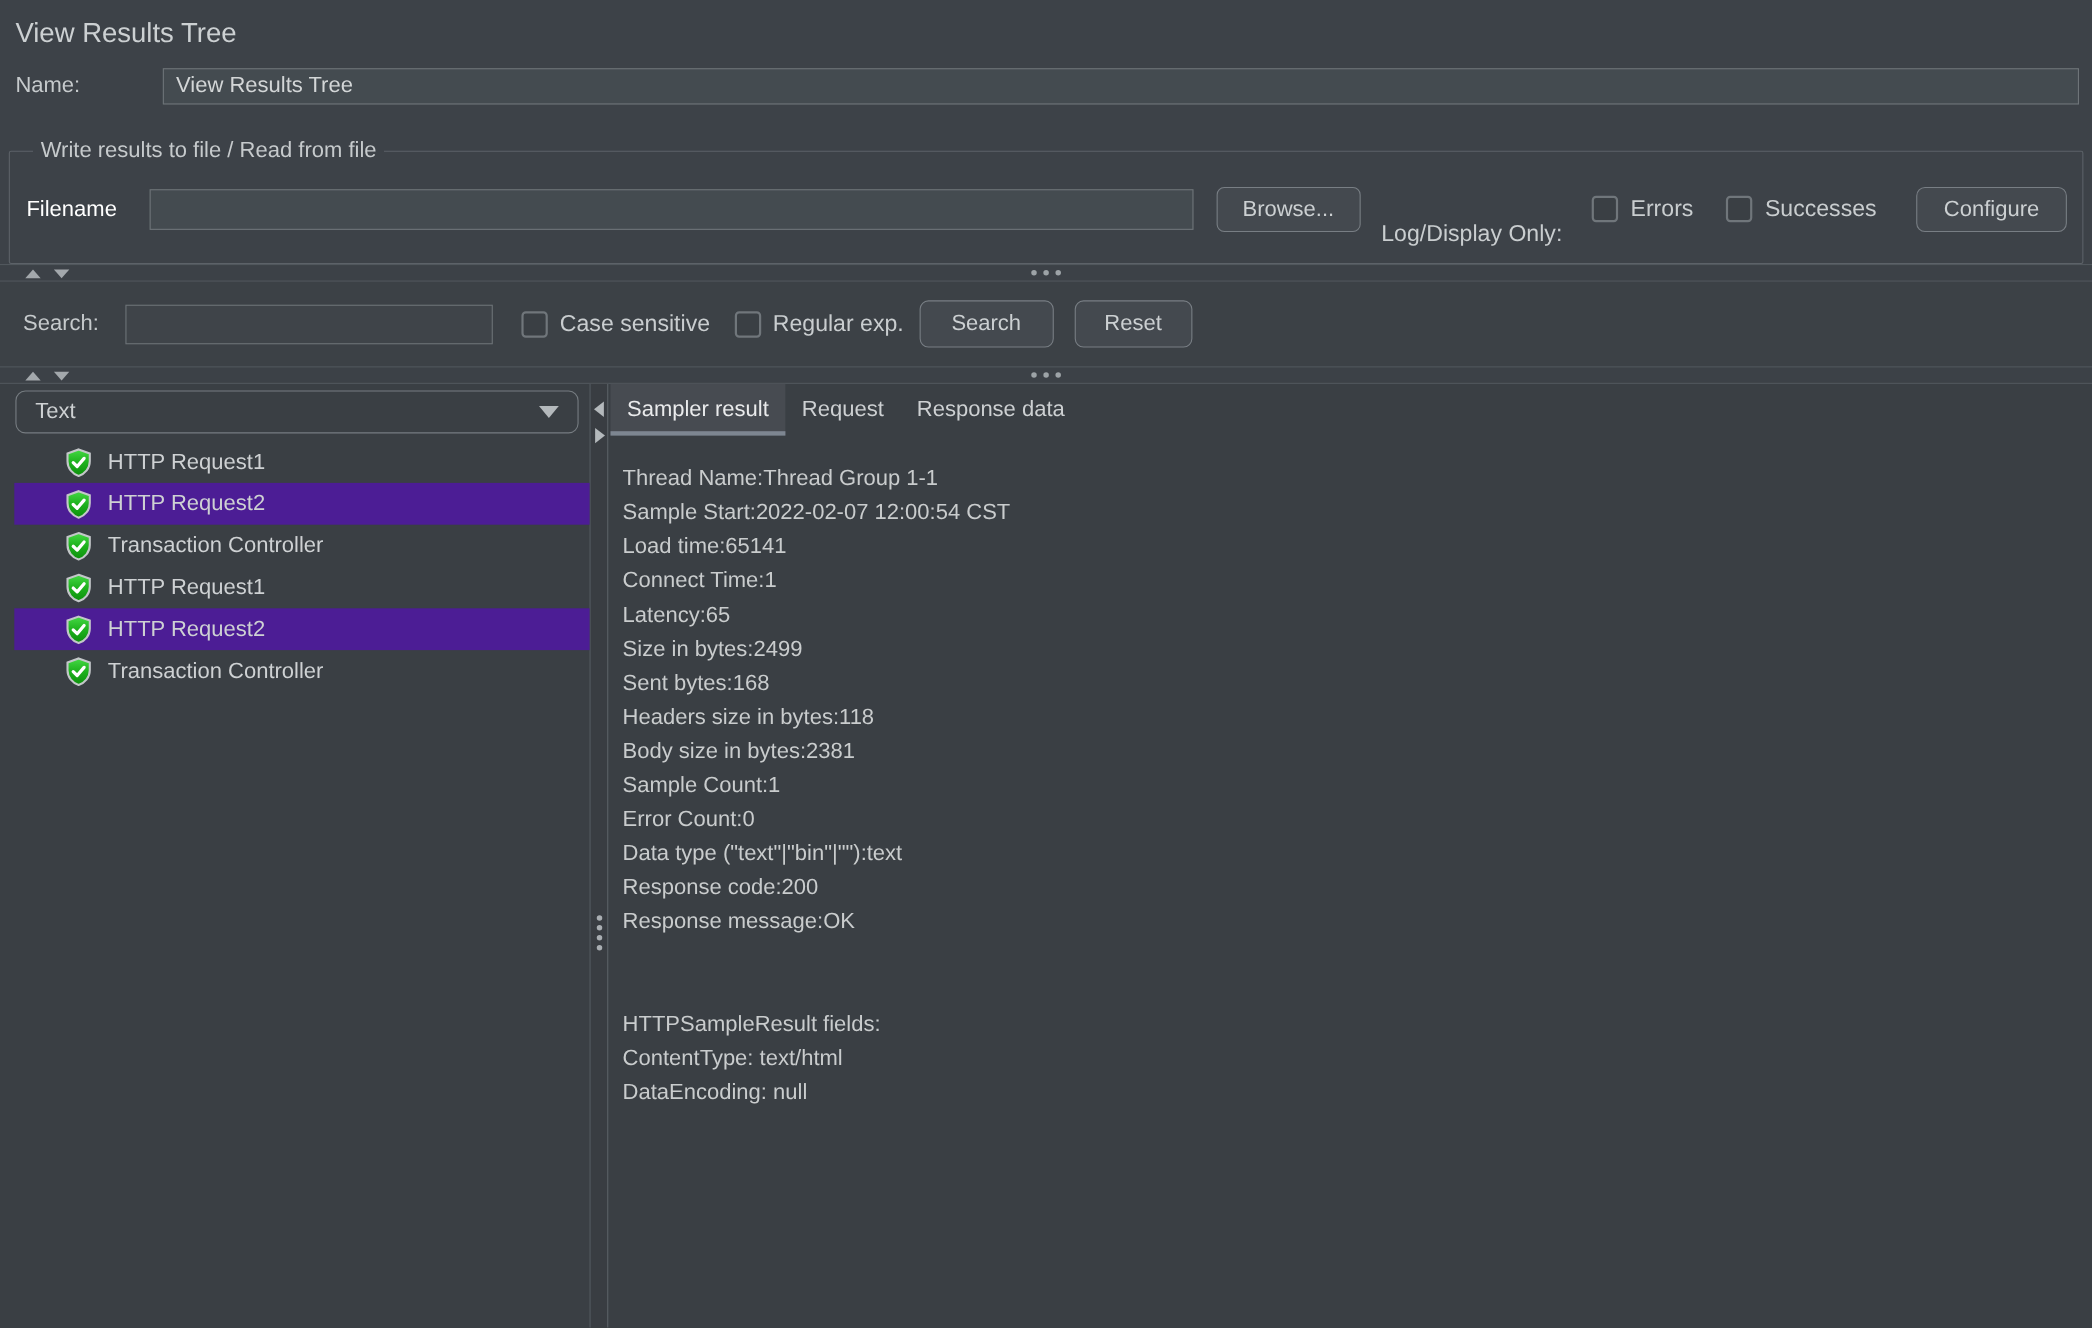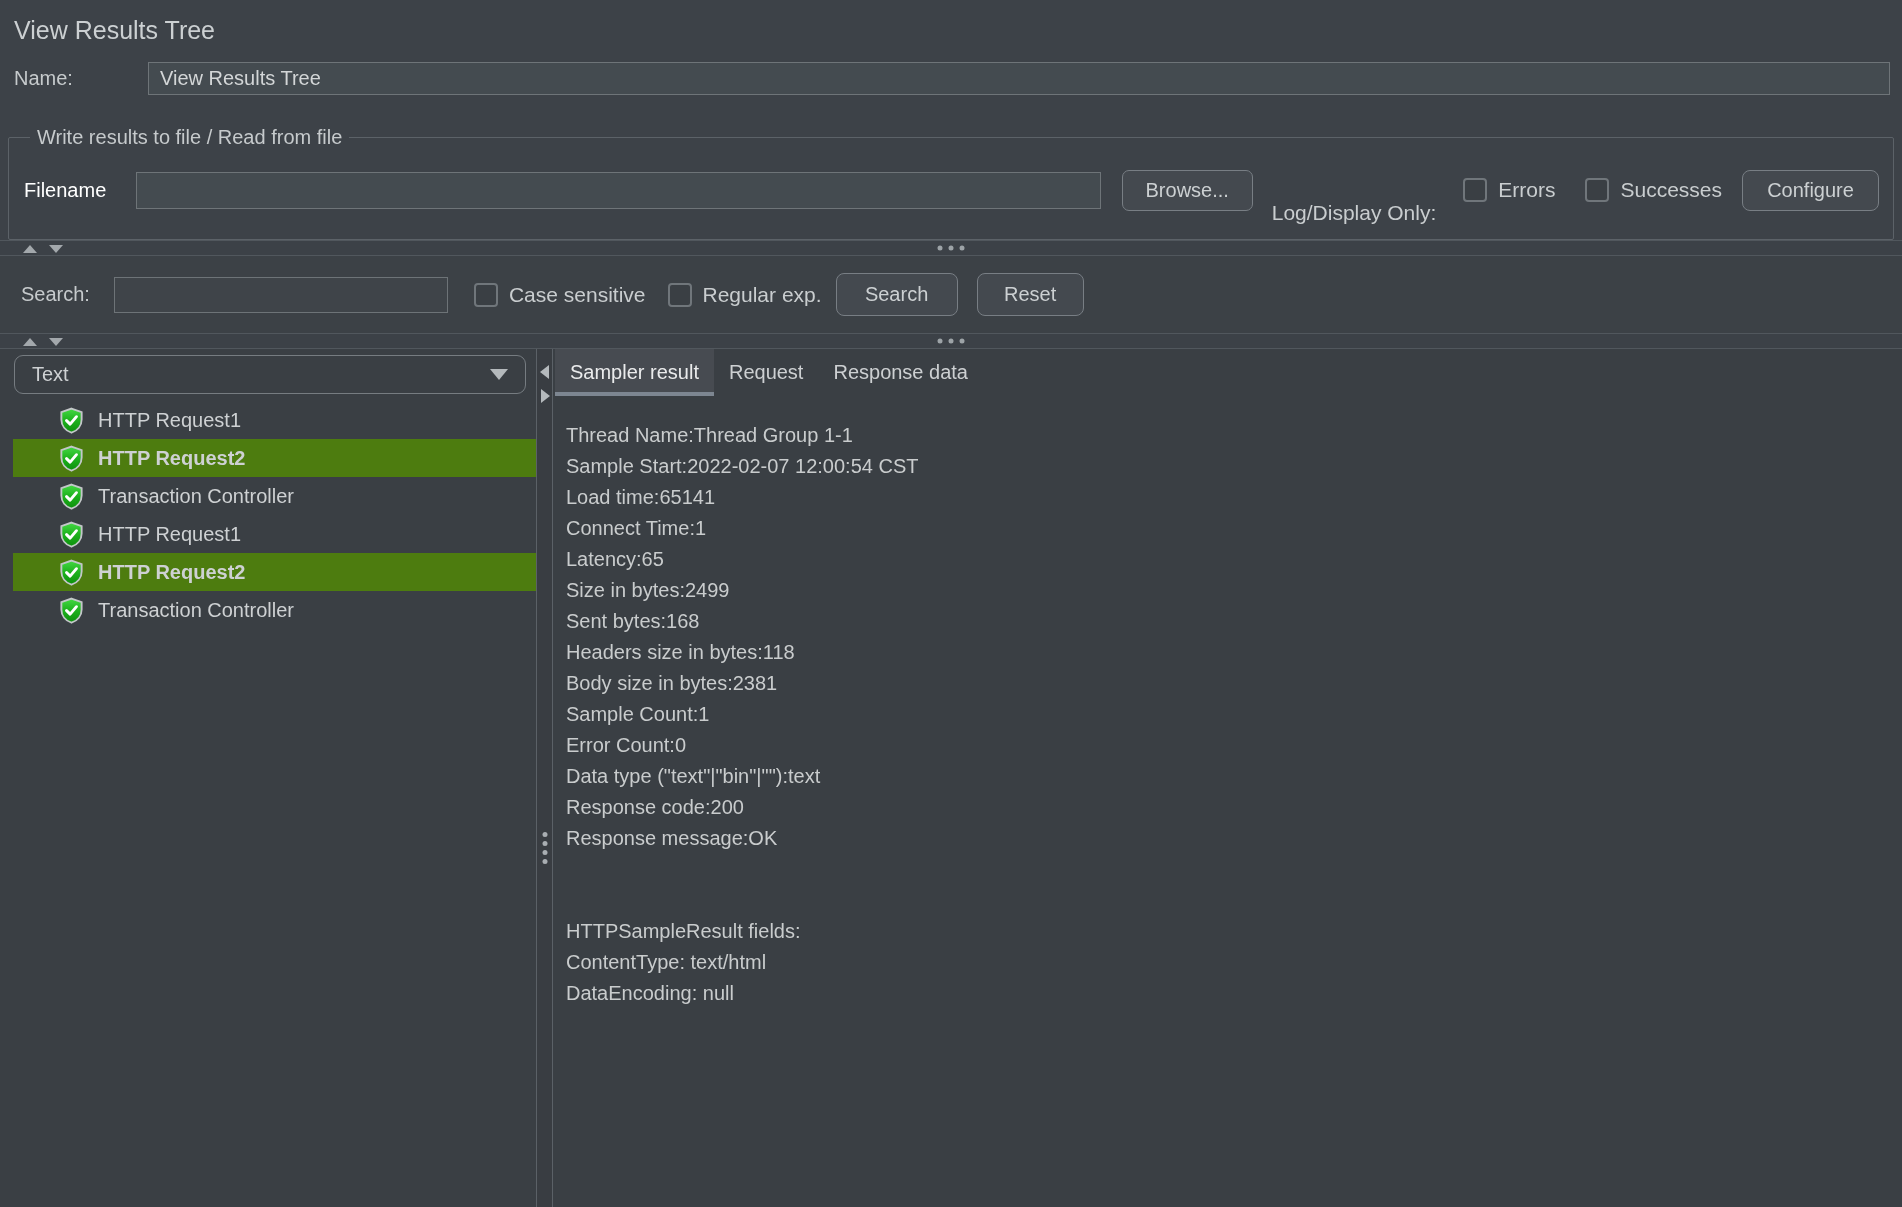--- a/index.html
+++ b/index.html
@@ -36,21 +36,21 @@
   }
   .browse-btn { height: 41px; width: 131px; margin-left: 21px; border-radius: 7px; }
   .ldo-label { margin-left: 19px; font-size: 21px; color: #c9cdcf; white-space: nowrap; margin-top: 46px; }
   .checkbox {
     width: 24px; height: 24px; flex: none; border: 2px solid #70767b;
     border-radius: 4px; background: #3a3f44;
   }
   .cb-errors { margin-left: 27px; }
   .cb-label { margin-left: 11px; font-size: 21px; color: #c9cdcf; white-space: nowrap; }
   .cb-successes { margin-left: 30px; }
-  .configure-btn { height: 41px; width: 137px; margin-left: 20px; }
+  .configure-btn { height: 41px; width: 137px; margin-left: 36px; }
 
   
   .splitter-h {
     height: 16px; flex: none; position: relative; background: #3c4147;
     border-top: 1px solid #51575d; border-bottom: 1px solid #51575d;
   }
   .splitter-arrows { position: absolute; left: 23px; top: 4px; display: flex; gap: 12px; }
   .tri-up { width: 0; height: 0; border-left: 7px solid transparent; border-right: 7px solid transparent; border-bottom: 8px solid #a3a8ac; }
   .tri-down { width: 0; height: 0; border-left: 7px solid transparent; border-right: 7px solid transparent; border-top: 8px solid #a3a8ac; }
   .splitter-dots { position: absolute; left: 50%; top: 50%; transform: translate(-50%,-50%); display: flex; gap: 6px; }
@@ -74,21 +74,21 @@
 
   .tree-panel { width: 537px; flex: none; border-right: 1px solid #5b6167; }
   .view-dropdown {
     margin: 6px 10px 0 14px; height: 39px; border: 1px solid #767c81; border-radius: 9px;
     display: flex; align-items: center; justify-content: space-between;
     padding: 0 17px; font-size: 20px; color: #ced1d3;
   }
   .caret-down { width: 0; height: 0; border-left: 9px solid transparent; border-right: 9px solid transparent; border-top: 11px solid #b4b9bc; }
   .tree { margin: 7px 0 0 13px; }
   .tree-row { height: 38px; display: flex; align-items: center; padding-left: 45px; font-size: 20px; color: #ced1d3; }
-  .tree-row.stripe { background: #4d7c0f; font-weight: bold; }
+  .tree-row.stripe { background: #4c1d95; }
   .tree-row.selected { background: #4674c6; color: #ffffff; }
   .tree-row .node-label { margin-left: 13px; }
   .shield-icon { width: 27px; height: 27px; flex: none; }
 
   .gutter { width: 16px; flex: none; position: relative; background: #393d42; border-right: 1px solid #5b6167; }
   .tri-left { position: absolute; top: 16px; left: 3px; width: 0; height: 0;
     border-top: 7px solid transparent; border-bottom: 7px solid transparent; border-right: 9px solid #b4b9bc; }
   .tri-right { position: absolute; top: 40px; left: 4px; width: 0; height: 0;
     border-top: 7px solid transparent; border-bottom: 7px solid transparent; border-left: 9px solid #b4b9bc; }
   .v-grip { position: absolute; top: 483px; left: 50%; transform: translateX(-50%); display: flex; flex-direction: column; gap: 4px; }

